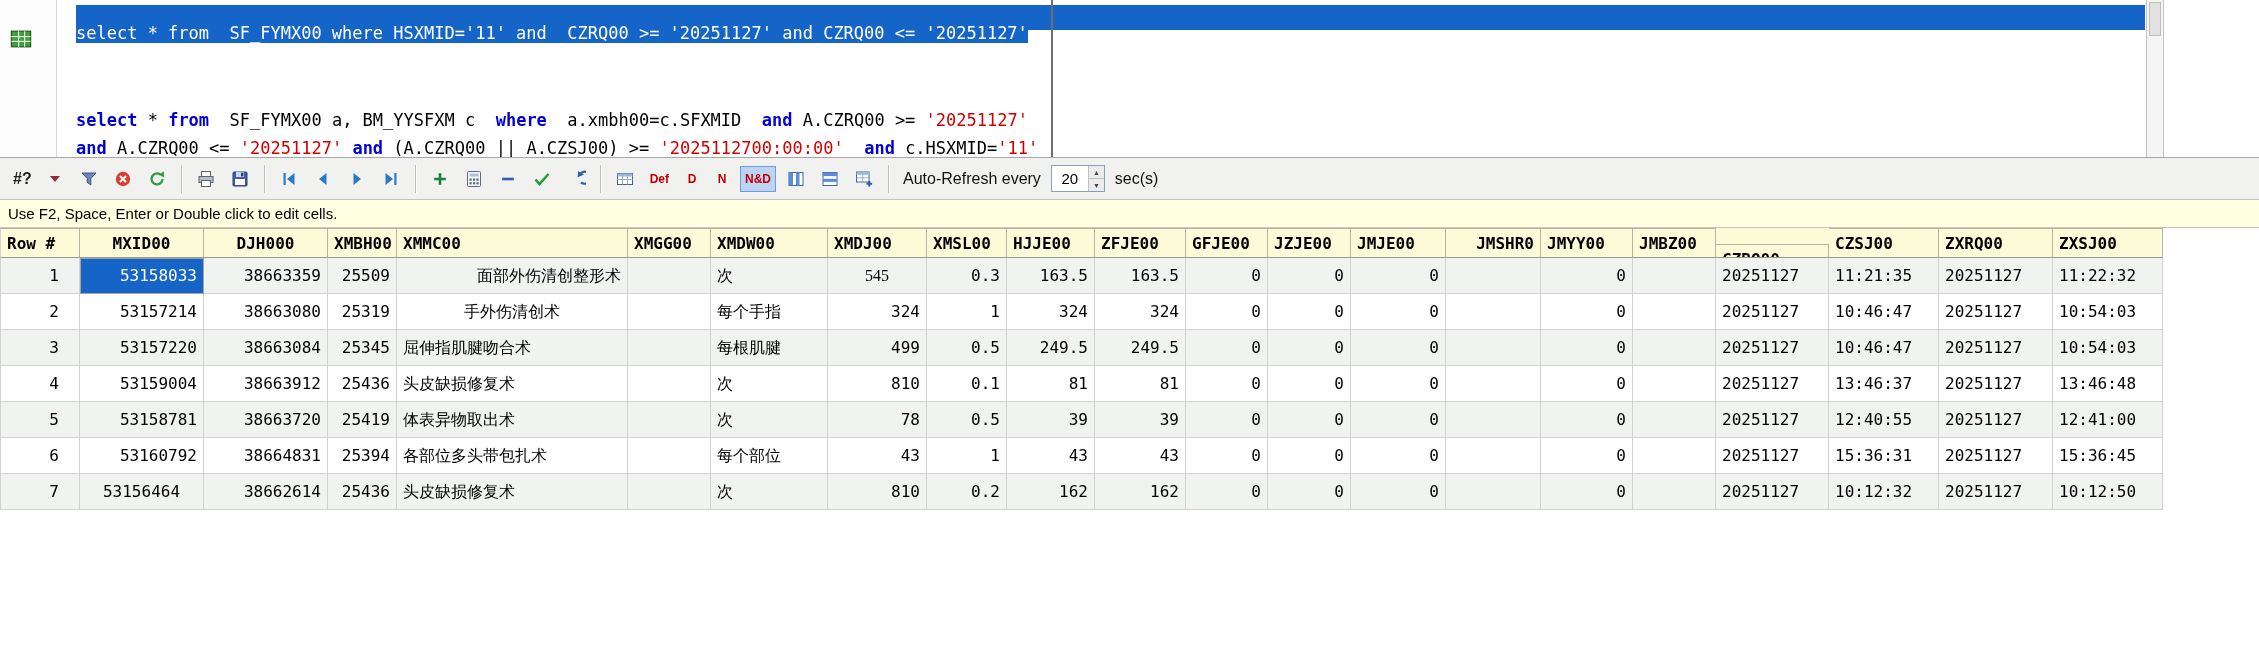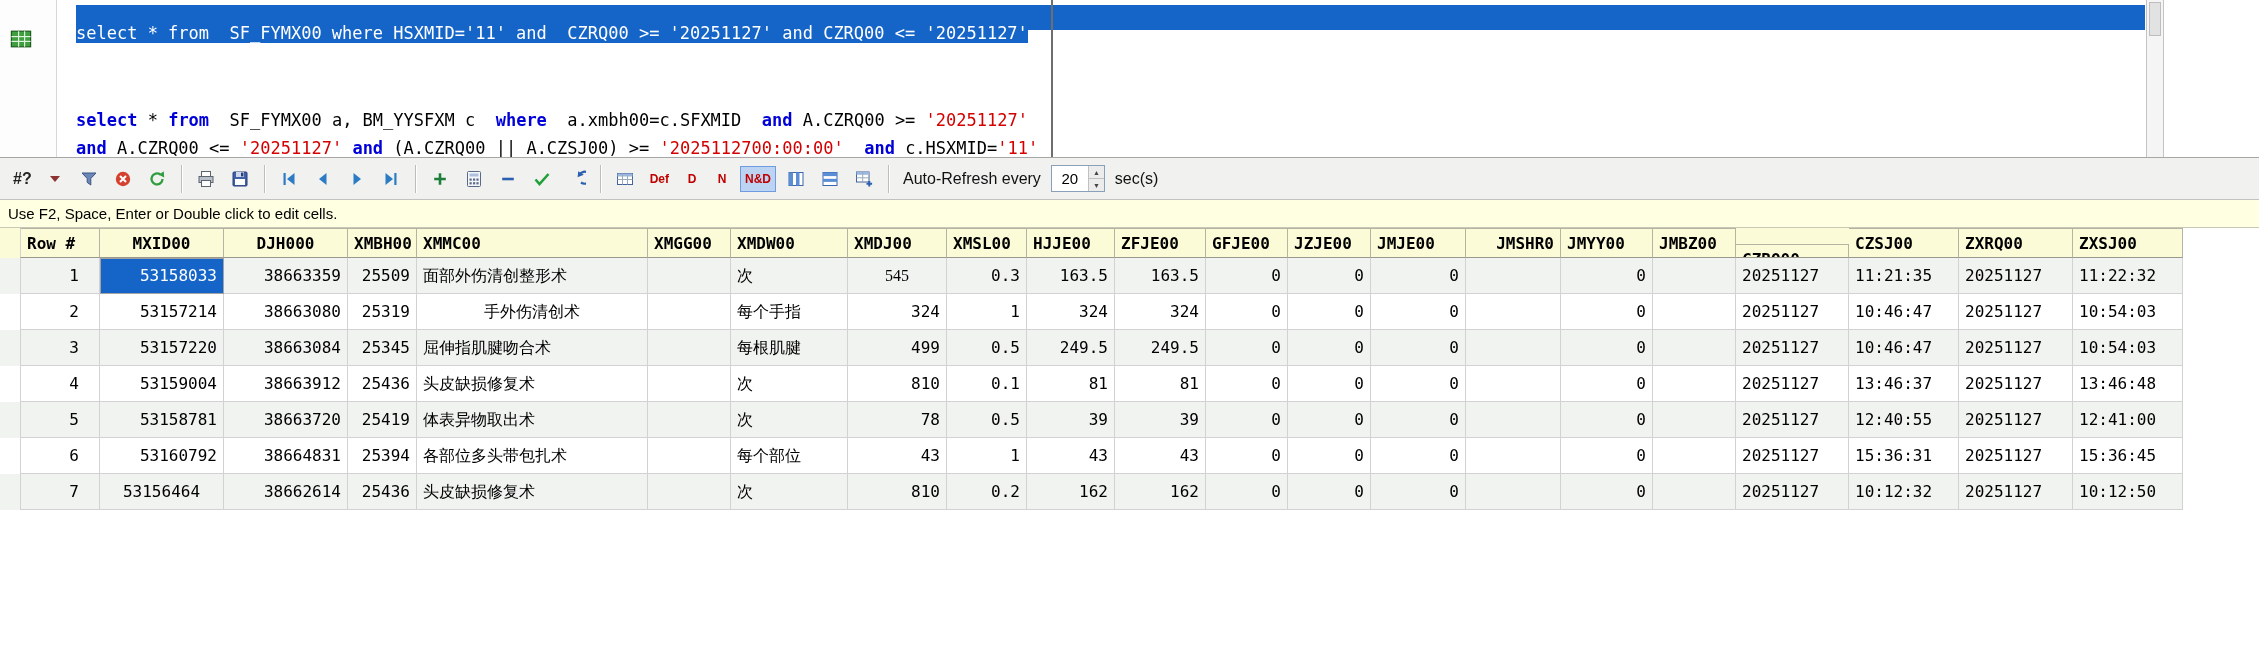--- a/index.html
+++ b/index.html
@@ -48,21 +48,21 @@
   .spin-btns{display:flex;flex-direction:column;width:16px;border-left:1px solid #c0c0c0;}
   .spin-btns span{flex:1;display:flex;align-items:center;justify-content:center;font-size:7px;color:#444;background:#ececec;}
   .spin-btns span:first-child{border-bottom:1px solid #c0c0c0;}
 
   
   .hintbar{position:absolute;left:0;top:200px;width:2259px;height:28px;background:var(--hint_bg);
     border-bottom:1px solid #c8c8b4;font:15px/27px "Liberation Sans",sans-serif;color:#000;padding-left:8px;}
 
   
   .grid{position:absolute;left:0;top:228px;}
-  .g-row{display:flex;height:36px;background:#fff;padding-left:20px;}
+  .g-row{display:flex;height:36px;background:#fff;}
   .g-row.alt{background:var(--alt_row_bg);}
   .g-row.g-head{height:30px;background:var(--header_bg);}
   .g-cell{flex:0 0 auto;border-right:1px solid #d2d2d2;border-bottom:1px solid #d2d2d2;padding:0 6px;
     font:16px/35px "DejaVu Sans Mono","DejaVu Sans",monospace;white-space:nowrap;overflow:hidden;color:#000;}
   .g-cell:first-child{border-left:1px solid #d2d2d2;}
   .g-head .g-cell{font-weight:bold;line-height:29px;border-right:1px solid #b4b4a4;border-bottom:1px solid #98988c;border-top:1px solid #b4b4a4;}
   .g-cell.rownum{padding-right:20px;}
   .g-cell.selcell{background:var(--accent);color:#fff;border:1px solid #a3a3a3;line-height:33px;}
 </style>
 </head>
@@ -271,21 +271,21 @@
         <div class="g-cell" style="width: 113px; text-align: left; margin-top: 16px;">CZRQ00</div>
         <div class="g-cell" style="width: 110px; text-align: left;">CZSJ00</div>
         <div class="g-cell" style="width: 114px; text-align: left;">ZXRQ00</div>
         <div class="g-cell" style="width: 110px; text-align: left;">ZXSJ00</div>
       </div>
       <div class="g-row alt">
         <div class="g-cell rownum" style="width: 80px; text-align: right;">1</div>
         <div class="g-cell selcell" style="width: 124px; text-align: right;">53158033</div>
         <div class="g-cell" style="width: 124px; text-align: right;">38663359</div>
         <div class="g-cell" style="width: 69px; text-align: right;">25509</div>
-        <div class="g-cell" style="width: 231px; text-align: left;">面部外伤清创整形术</div>
+        <div class="g-cell" style="width: 231px; text-align: right;">面部外伤清创整形术</div>
         <div class="g-cell" style="width: 83px; text-align: left;"></div>
         <div class="g-cell" style="width: 117px; text-align: left;">次</div>
         <div class="g-cell" style="width: 99px; text-align: center; font-family: Liberation Serif, serif;">545</div>
         <div class="g-cell" style="width: 80px; text-align: right;">0.3</div>
         <div class="g-cell" style="width: 88px; text-align: right;">163.5</div>
         <div class="g-cell" style="width: 91px; text-align: right;">163.5</div>
         <div class="g-cell" style="width: 82px; text-align: right;">0</div>
         <div class="g-cell" style="width: 83px; text-align: right;">0</div>
         <div class="g-cell" style="width: 95px; text-align: right;">0</div>
         <div class="g-cell" style="width: 95px; text-align: left;"></div>

